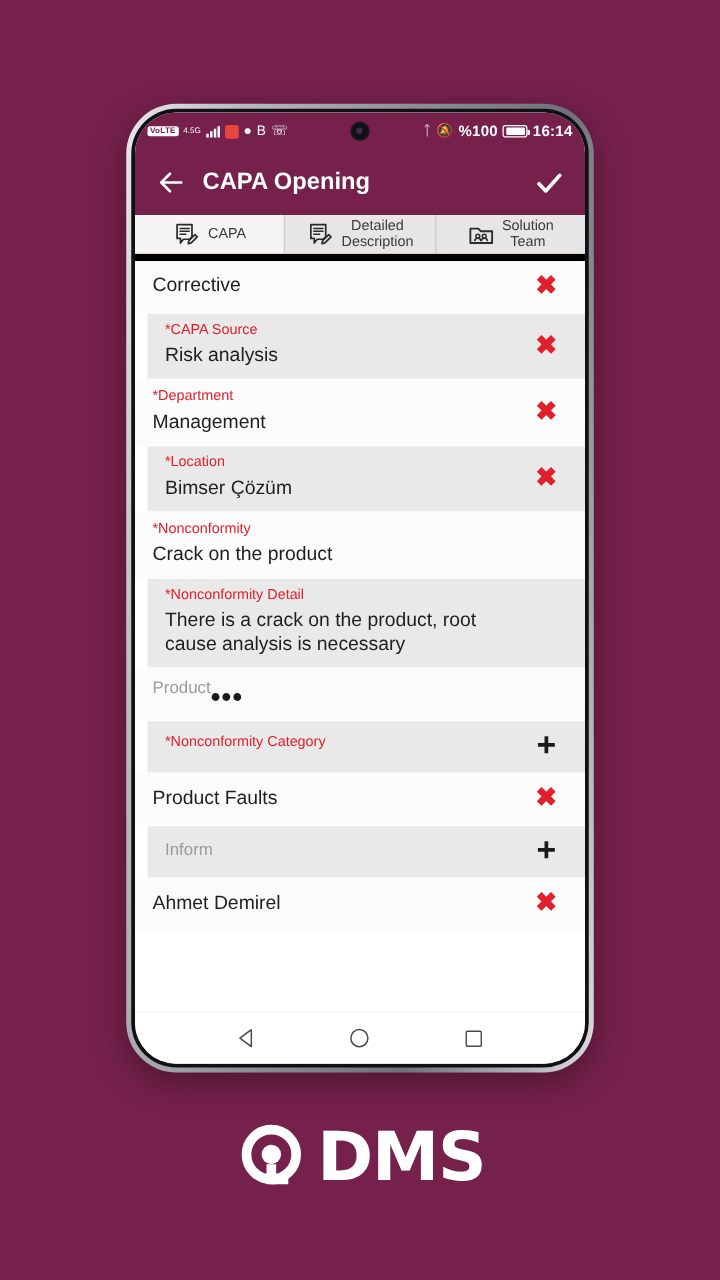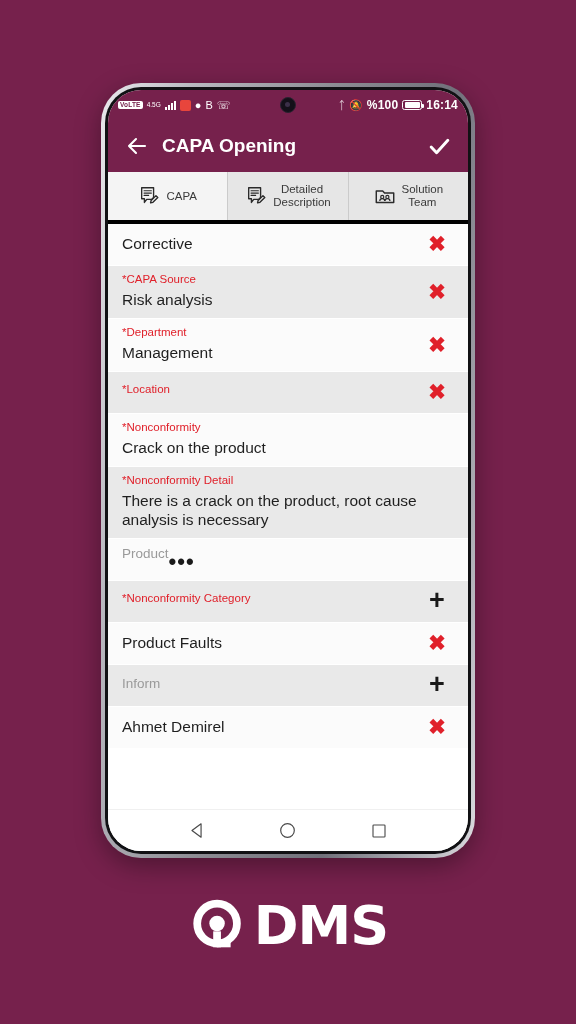--- a/index.html
+++ b/index.html
@@ -131,24 +131,24 @@
     display:flex;
     align-items:center;
     justify-content:center;
   }
   #back-btn { width: 26px; height: 26px; }
   #confirm-btn { margin-left:auto; width: 26px; height: 26px; }
 
   
   #tabs {
     display: flex;
-    height: 52px;
+    height: 37px;
     flex: none;
     background: #eab308;
-    border-bottom: 4px solid #000000;
+    border-bottom: 6px solid #000000;
   }
   .tab {
     flex: 1;
     display: flex;
     align-items: center;
     justify-content: center;
     gap: 6px;
     background: #e6e6e6;
     border-right: 1px solid #cbcbcb;
     cursor: pointer;
@@ -172,21 +172,21 @@
     background: #fff;
     position: relative;
   }
   .row {
     display: flex;
     align-items: center;
     padding: 7px 14px 9px 14px;
     border-bottom: 1px solid #ffffff;
     min-height: 42px;
   }
-  .row.shade { background: #e9e9e9; }
+  .row.shade { background: #e9e9e9; margin-left: 10px; }
   .row.plain { background: #fbfbfb; }
   .row-body { flex: 1; min-width: 0; }
   .row-label {
     color: #e0202a;
     font-size: 11.5px;
     margin-bottom: 3px;
     line-height: 1.2;
   }
   .row-value {
     color: #1f1f1f;
@@ -364,20 +364,21 @@
               <div class="row-label">*Department</div>
               <div class="row-value">Management</div>
             </div>
             <div class="row-action">
               <span class="icon-x">✖</span>
             </div>
           </div>
           <div class="row shade">
             <div class="row-body">
               <div class="row-label">*Location</div>
+              <div class="row-value">Bimser Çözüm</div>
             </div>
             <div class="row-action">
               <span class="icon-x">✖</span>
             </div>
           </div>
           <div class="row plain">
             <div class="row-body">
               <div class="row-label">*Nonconformity</div>
               <div class="row-value">Crack on the product</div>
             </div>

